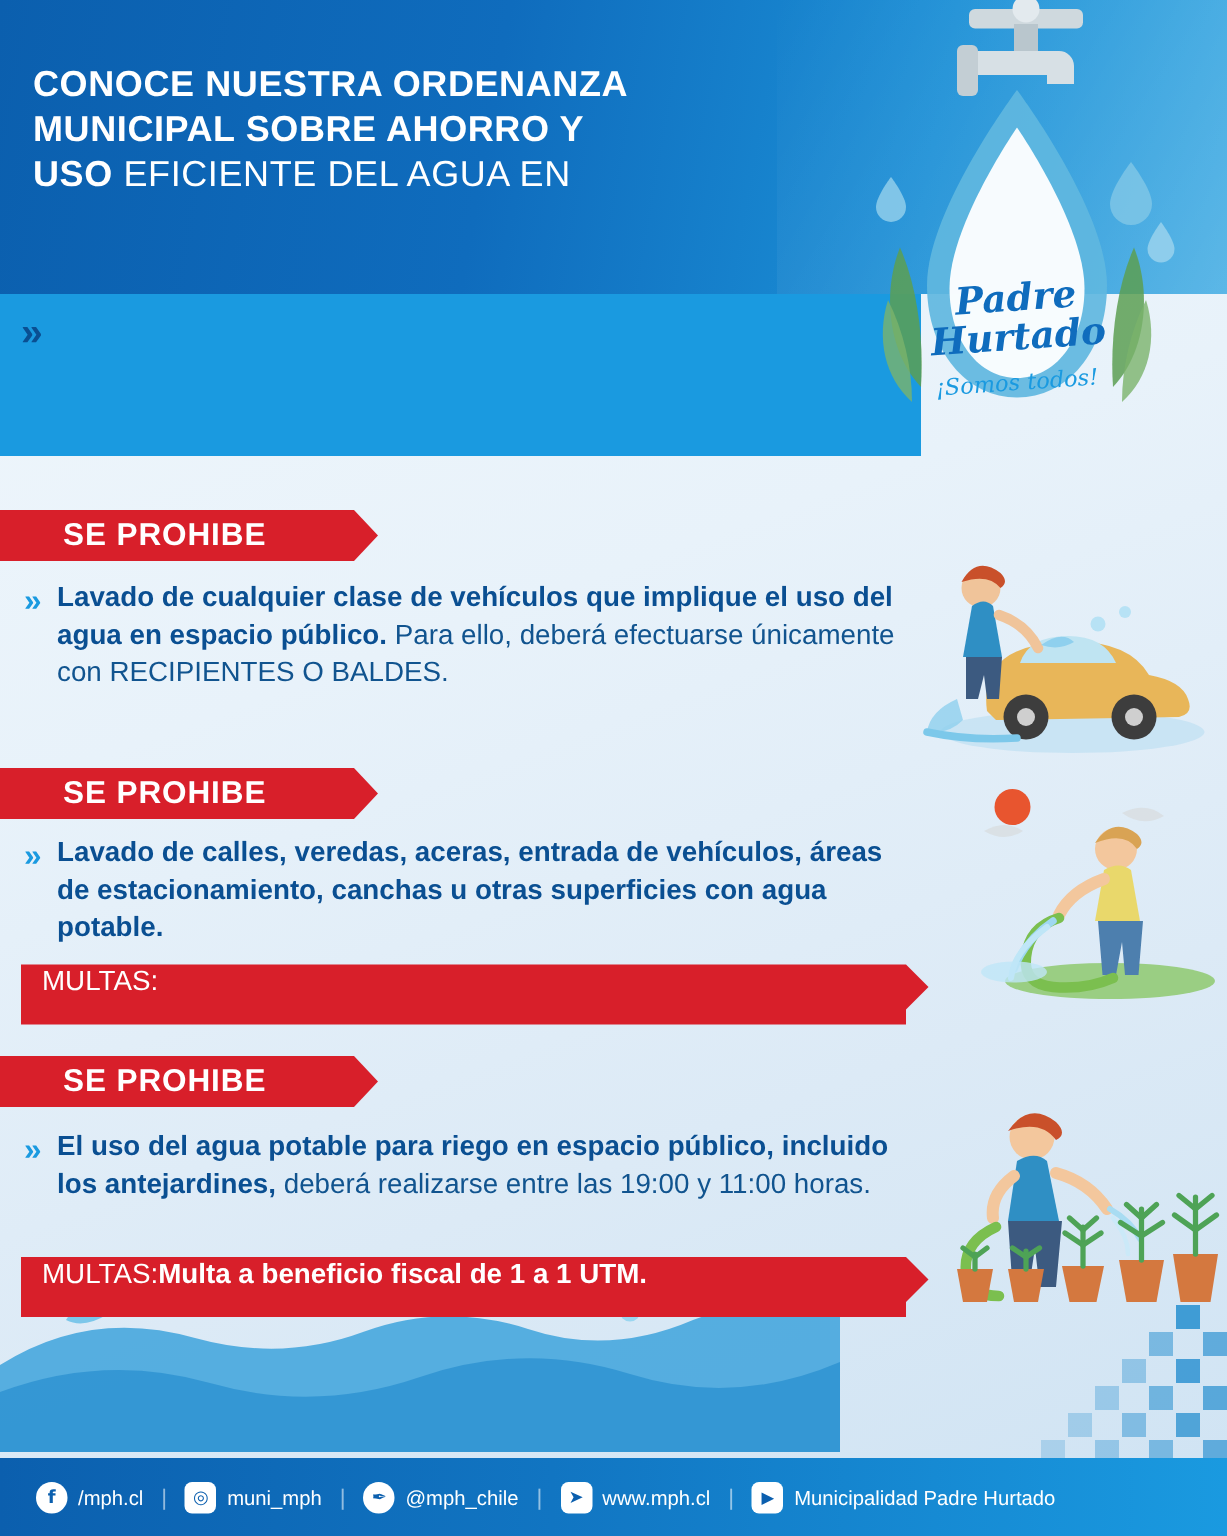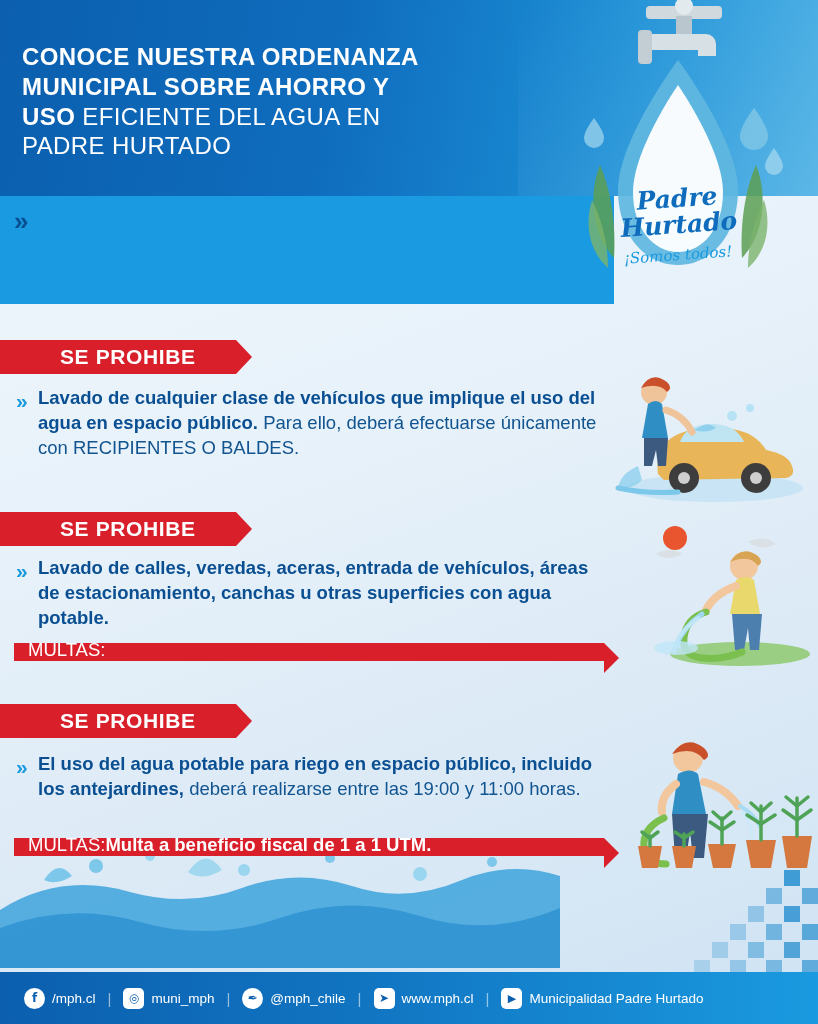--- a/index.html
+++ b/index.html
@@ -114,21 +114,21 @@
   .tag {
     position: absolute;
     height: 34px;
     background: #d81f2a;
     color: #ffffff;
     font-size: 21px;
     font-weight: bold;
     letter-spacing: 0.6px;
     display: flex;
     align-items: center;
-    padding-left: 60px;
+    padding-left: 42px;
     padding-right: 22px;
     z-index: 5;
   }
   .tag:after {
     content: "";
     position: absolute;
     right: -16px; top: 0;
     border-top: 17px solid transparent;
     border-bottom: 17px solid transparent;
     border-left: 16px solid #d81f2a;
@@ -147,26 +147,26 @@
     color: #1a9ae0;
     font-size: 21px;
     font-weight: bold;
   }
   .block-text b { font-weight: bold; }
   .block-text .reg { font-weight: normal; color: #11548f; }
 
   
   .fine {
     position: absolute;
-    height: 18px;
+    height: 40px;
     background: #d81f2a;
     color: #ffffff;
     font-size: 18.5px;
     display: flex;
-    align-items: flex-end;
+    align-items: flex-start;
     padding-left: 14px;
     z-index: 5;
   }
   .fine:after {
     content: "";
     position: absolute;
     right: -15px; top: 0;
     border-top: 15px solid transparent;
     border-bottom: 15px solid transparent;
     border-left: 15px solid #d81f2a;
@@ -216,21 +216,20 @@
 <div class="poster">
 
   <div class="header-band"></div>
 
   <div class="title">
     <div>CONOCE NUESTRA ORDENANZA</div>
     <div>MUNICIPAL SOBRE AHORRO Y</div>
     <div>
       <span>USO</span><span class="thin"> EFICIENTE DEL AGUA EN</span>
     </div>
-    <div class="thin">PADRE HURTADO</div>
   </div>
 
   <div class="subtitle-box">
     <span class="chev">»</span>
   </div>
 
   <div class="brand-zone">
     <svg width="290" height="320" viewBox="0 0 290 320">
 
       <path d="M150 60 C150 60 90 140 90 190 C90 235 117 265 150 265 C183 265 210 235 210 190 C210 140 150 60 150 60 Z" fill="#5fb7df" opacity="0.92"></path>

